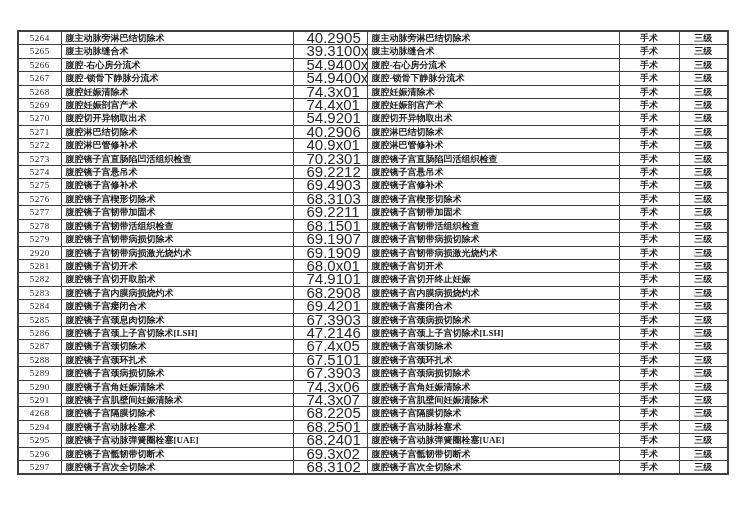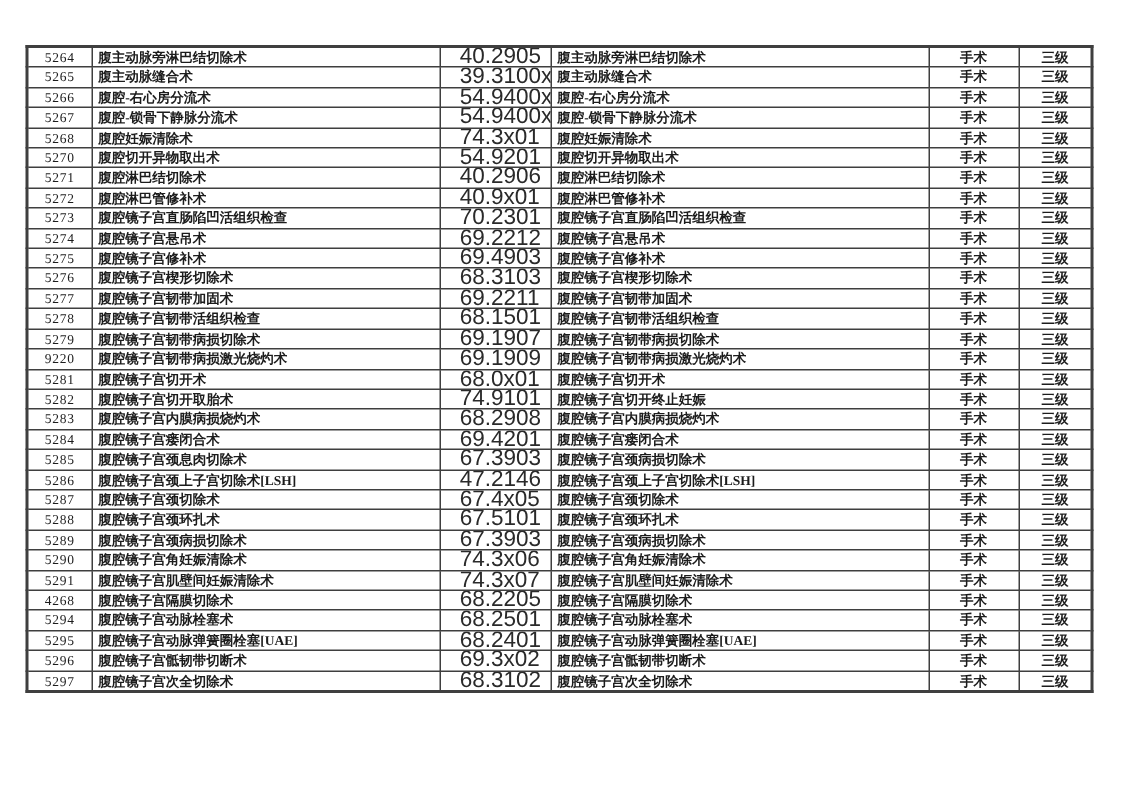--- a/index.html
+++ b/index.html
@@ -116,20 +116,28 @@
         </tr>
         <tr>
           <td class="c0">5268</td>
           <td class="c1">腹腔妊娠清除术</td>
           <td class="c2">74.3x01</td>
           <td class="c3">腹腔妊娠清除术</td>
           <td class="c4">手术</td>
           <td class="c5">三级</td>
         </tr>
         <tr>
+          <td class="c0">5269</td>
+          <td class="c1">腹腔妊娠剖宫产术</td>
+          <td class="c2">74.4x01</td>
+          <td class="c3">腹腔妊娠剖宫产术</td>
+          <td class="c4">手术</td>
+          <td class="c5">三级</td>
+        </tr>
+        <tr>
           <td class="c0">5270</td>
           <td class="c1">腹腔切开异物取出术</td>
           <td class="c2">54.9201</td>
           <td class="c3">腹腔切开异物取出术</td>
           <td class="c4">手术</td>
           <td class="c5">三级</td>
         </tr>
         <tr>
           <td class="c0">5271</td>
           <td class="c1">腹腔淋巴结切除术</td>
@@ -196,21 +204,21 @@
         </tr>
         <tr>
           <td class="c0">5279</td>
           <td class="c1">腹腔镜子宫韧带病损切除术</td>
           <td class="c2">69.1907</td>
           <td class="c3">腹腔镜子宫韧带病损切除术</td>
           <td class="c4">手术</td>
           <td class="c5">三级</td>
         </tr>
         <tr>
-          <td class="c0">9220</td>
+          <td class="c0">2920</td>
           <td class="c1">腹腔镜子宫韧带病损激光烧灼术</td>
           <td class="c2">69.1909</td>
           <td class="c3">腹腔镜子宫韧带病损激光烧灼术</td>
           <td class="c4">手术</td>
           <td class="c5">三级</td>
         </tr>
         <tr>
           <td class="c0">5281</td>
           <td class="c1">腹腔镜子宫切开术</td>
           <td class="c2">68.0x01</td>

